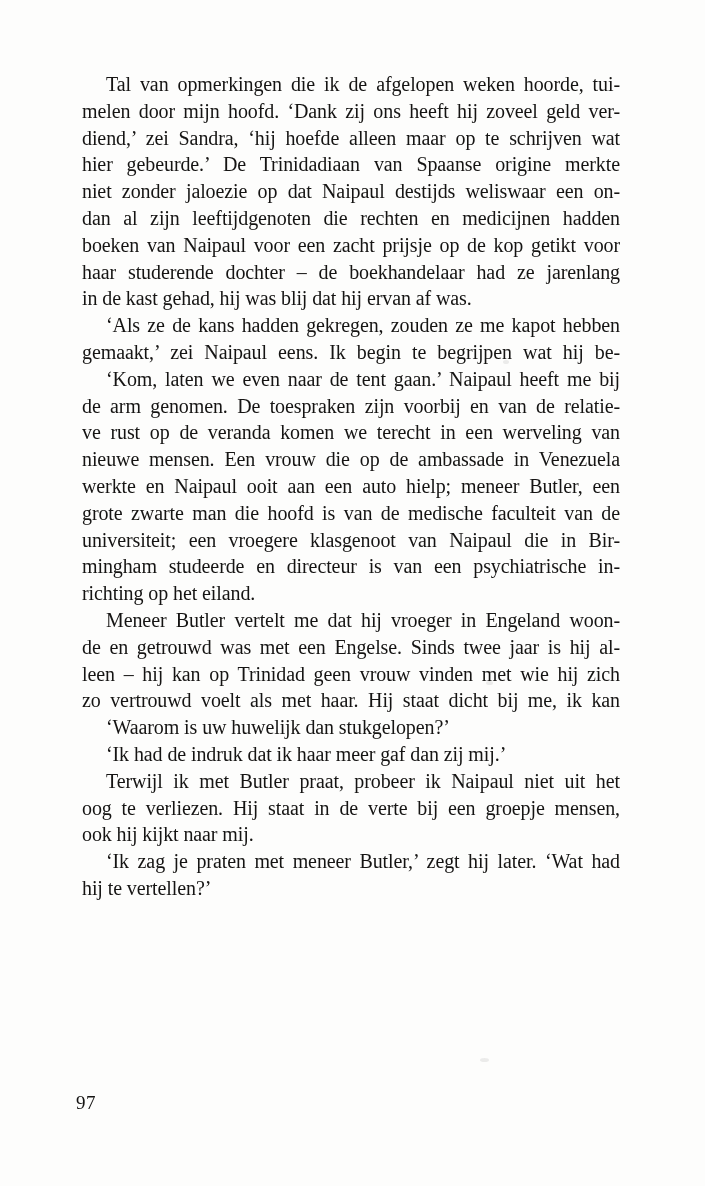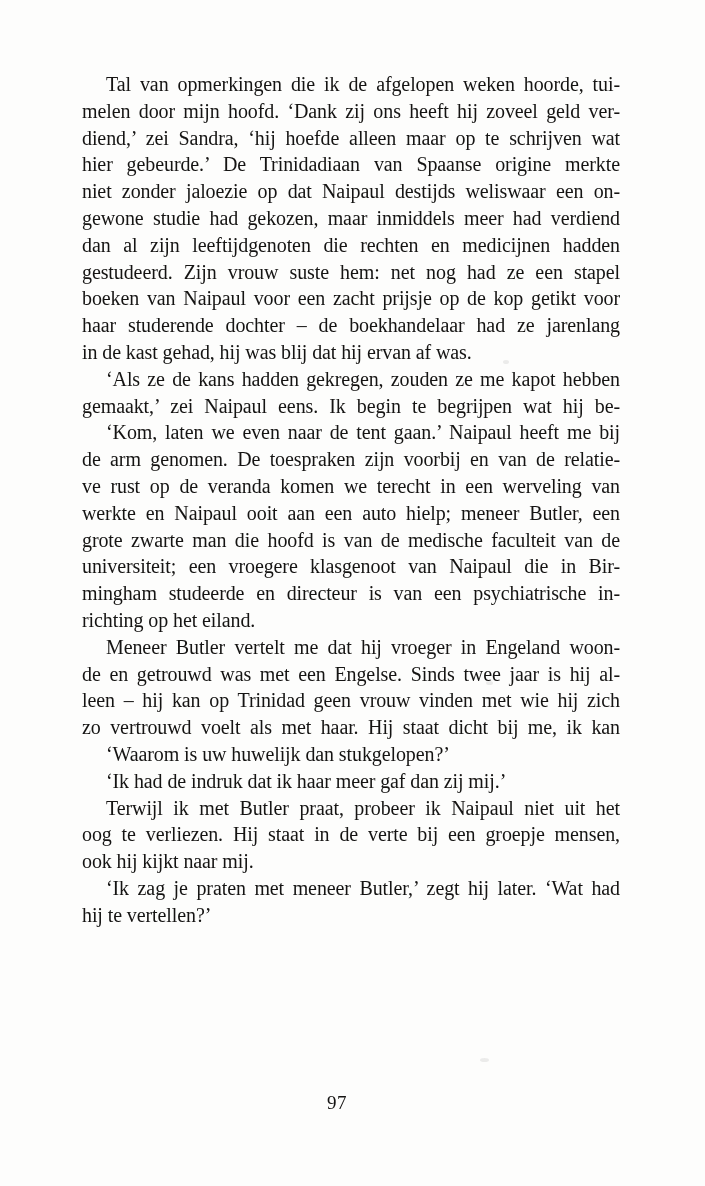--- a/index.html
+++ b/index.html
@@ -28,24 +28,23 @@
   .para { margin: 0; padding: 0; }
   .line {
     text-align: justify;
     text-align-last: justify;
     white-space: normal;
   }
   .line.end { text-align-last: left; }
   .line.first { text-indent: 24px; }
   .page-number {
     position: absolute;
-    left: 68px;
+    left: 76px;
     width: 538px;
     top: 1092px;
-    text-align: center;
     font-size: 19px;
     letter-spacing: 0.5px;
   }
   .speck {
     position: absolute;
     border-radius: 50%;
     background: rgba(80, 80, 75, 0.10);
   }
   .speck.s1 { left: 503px; top: 360px; width: 6px; height: 4px; }
   .speck.s2 { left: 486px; top: 681px; width: 7px; height: 4px; }
@@ -57,37 +56,36 @@
 <div class="page">
 
   <div class="text-block">
 
     <div class="para">
       <div class="line first">Tal van opmerkingen die ik de afgelopen weken hoorde, tui-</div>
       <div class="line">melen door mijn hoofd. ‘Dank zij ons heeft hij zoveel geld ver-</div>
       <div class="line">diend,’ zei Sandra, ‘hij hoefde alleen maar op te schrijven wat</div>
       <div class="line">hier gebeurde.’ De Trinidadiaan van Spaanse origine merkte</div>
       <div class="line">niet zonder jaloezie op dat Naipaul destijds weliswaar een on-</div>
-      <div class="line">gewone studie had gekozen, maar inmiddels meer had verdiend</div>
       <div class="line">dan al zijn leeftijdgenoten die rechten en medicijnen hadden</div>
-      <div class="line">gestudeerd. Zijn vrouw suste hem: net nog had ze een stapel</div>
       <div class="line">boeken van Naipaul voor een zacht prijsje op de kop getikt voor</div>
       <div class="line">haar studerende dochter – de boekhandelaar had ze jarenlang</div>
       <div class="line end">in de kast gehad, hij was blij dat hij ervan af was.</div>
     </div>
 
     <div class="para">
       <div class="line first">‘Als ze de kans hadden gekregen, zouden ze me kapot hebben</div>
       <div class="line">gemaakt,’ zei Naipaul eens. Ik begin te begrijpen wat hij be-</div>
     </div>
 
     <div class="para">
       <div class="line first">‘Kom, laten we even naar de tent gaan.’ Naipaul heeft me bij</div>
       <div class="line">de arm genomen. De toespraken zijn voorbij en van de relatie-</div>
       <div class="line">ve rust op de veranda komen we terecht in een werveling van</div>
+      <div class="line">nieuwe mensen. Een vrouw die op de ambassade in Venezuela</div>
       <div class="line">werkte en Naipaul ooit aan een auto hielp; meneer Butler, een</div>
       <div class="line">grote zwarte man die hoofd is van de medische faculteit van de</div>
       <div class="line">universiteit; een vroegere klasgenoot van Naipaul die in Bir-</div>
       <div class="line">mingham studeerde en directeur is van een psychiatrische in-</div>
       <div class="line end">richting op het eiland.</div>
     </div>
 
     <div class="para">
       <div class="line first">Meneer Butler vertelt me dat hij vroeger in Engeland woon-</div>
       <div class="line">de en getrouwd was met een Engelse. Sinds twee jaar is hij al-</div>

